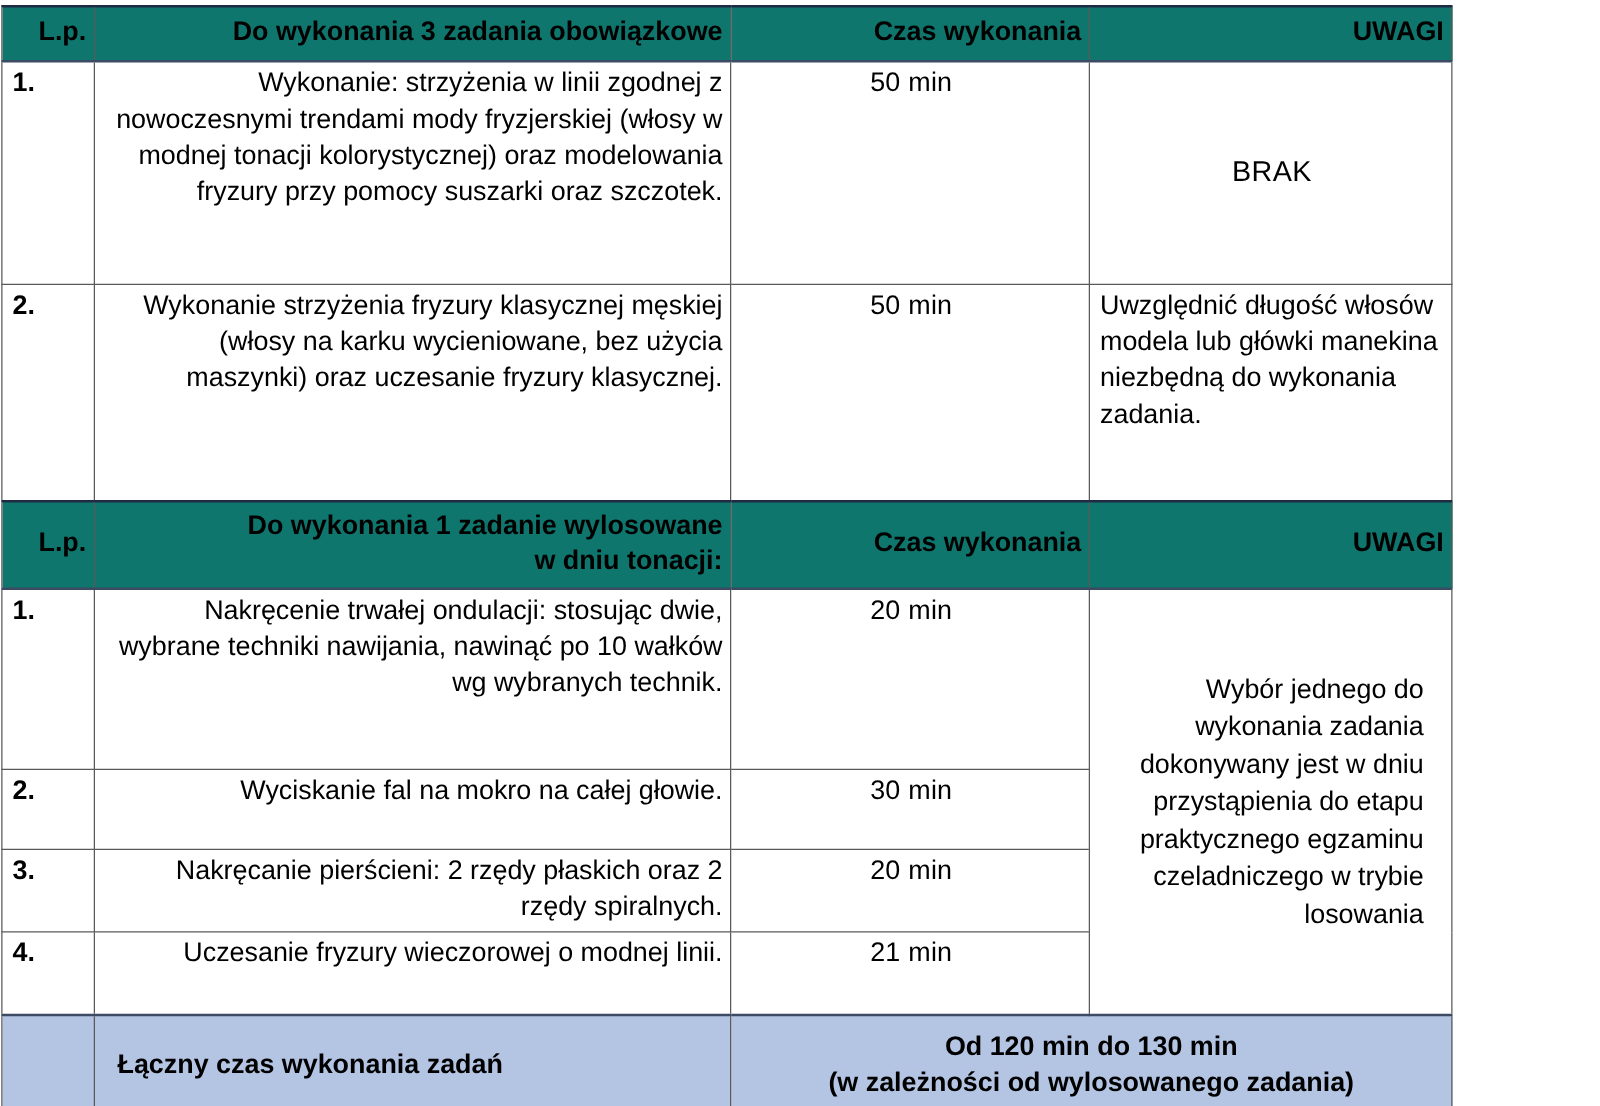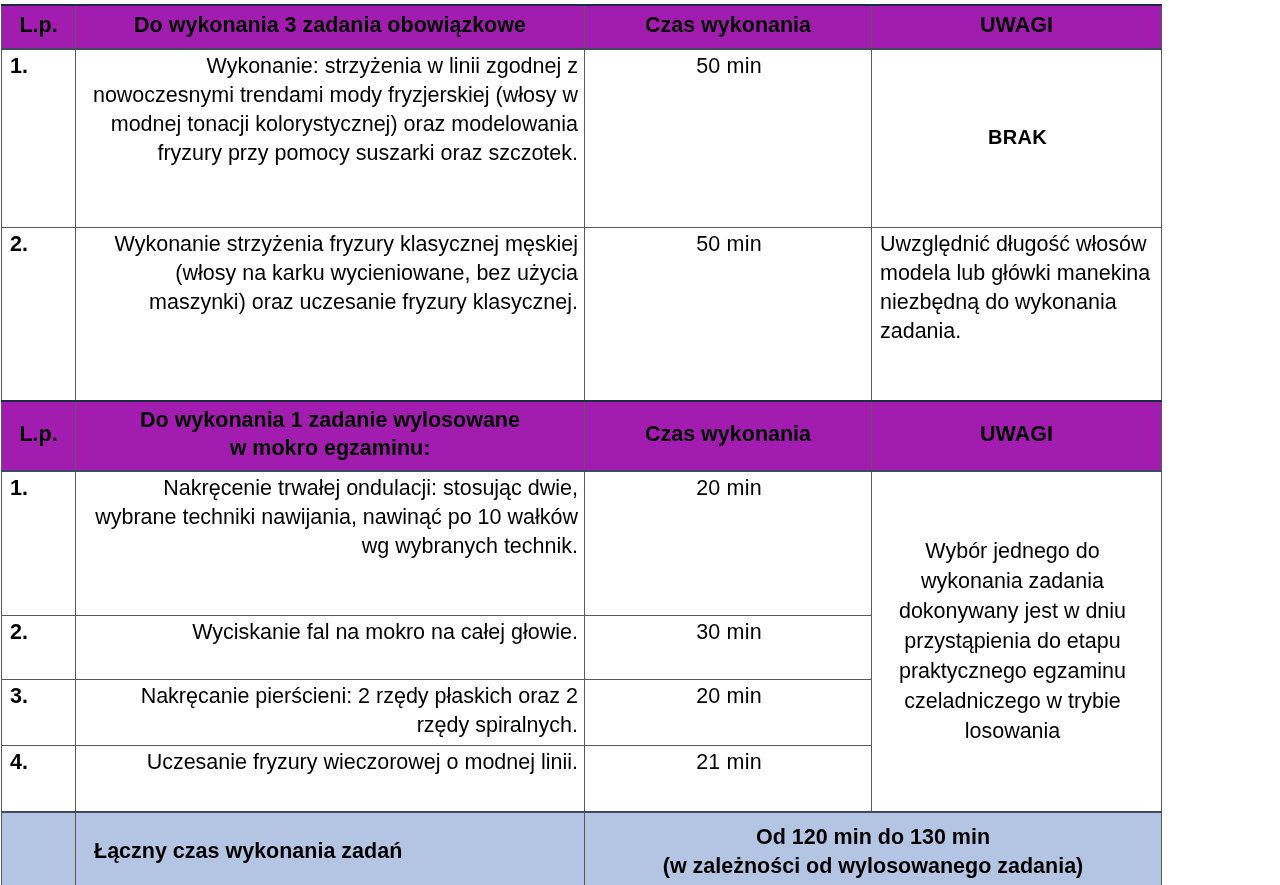--- a/index.html
+++ b/index.html
@@ -41,23 +41,23 @@
   }
 
   
   col.c-lp    { width: 74px; }
   col.c-task  { width: 509px; }
   col.c-time  { width: 287px; }
   col.c-notes { width: 290px; }
 
   
   tr.hdr td {
-    background: #a21caf;
+    background: #0f766e;
     font-weight: bold;
-    text-align: center;
+    text-align: right;
     vertical-align: middle;
     padding: 4px 6px 6px 6px;
     border-top: 2px solid #1f2a44;
     border-bottom: 2px solid #3c4a63;
     font-size: 21.5px;
     line-height: 1.3;
   }
   tr.hdr td.lp-h { padding-left: 6px; }
 
   tr.footer td {
@@ -96,26 +96,26 @@
   
   td.notes {
     vertical-align: top;
     text-align: left;
     padding-left: 12px;
     padding-right: 8px;
   }
   td.notes.brak {
     text-align: center;
     vertical-align: middle;
-    font-size: 20px;
-    font-weight: bold;
+    font-size: 23px;
+    font-weight: normal;
     letter-spacing: 0.3px;
   }
   td.notes.center-note {
-    text-align: center;
+    text-align: right;
     vertical-align: middle;
     padding-left: 14px;
     padding-right: 22px;
     line-height: 1.4;
   }
 
   td.task { text-align: right; }
 
   
   tr.r-tall td      { height: 172px; }
@@ -161,21 +161,21 @@
         <td class="lp">2.</td>
         <td class="task">Wykonanie strzyżenia fryzury klasycznej męskiej (włosy na karku wycieniowane, bez użycia maszynki) oraz uczesanie fryzury klasycznej.</td>
         <td class="time">50 min</td>
         <td class="notes">Uwzględnić długość włosów modela lub główki manekina niezbędną do wykonania zadania.</td>
       </tr>
 
       <tr class="hdr hdr2 r-hdr2">
         <td class="lp-h">L.p.</td>
         <td>
           <span class="nowrap-block">Do wykonania 1 zadanie wylosowane</span>
-          <span class="nowrap-block">w mokro egzaminu:</span>
+          <span class="nowrap-block">w dniu tonacji:</span>
         </td>
         <td>Czas wykonania</td>
         <td>UWAGI</td>
       </tr>
 
       <tr class="r-perm">
         <td class="lp">1.</td>
         <td class="task">Nakręcenie trwałej ondulacji: stosując dwie, wybrane techniki nawijania, nawinąć po 10 wałków wg wybranych technik.</td>
         <td class="time">20 min</td>
         <td class="notes center-note" rowspan="4">Wybór jednego do wykonania zadania dokonywany jest w dniu przystąpienia do etapu praktycznego egzaminu czeladniczego w trybie losowania</td>

